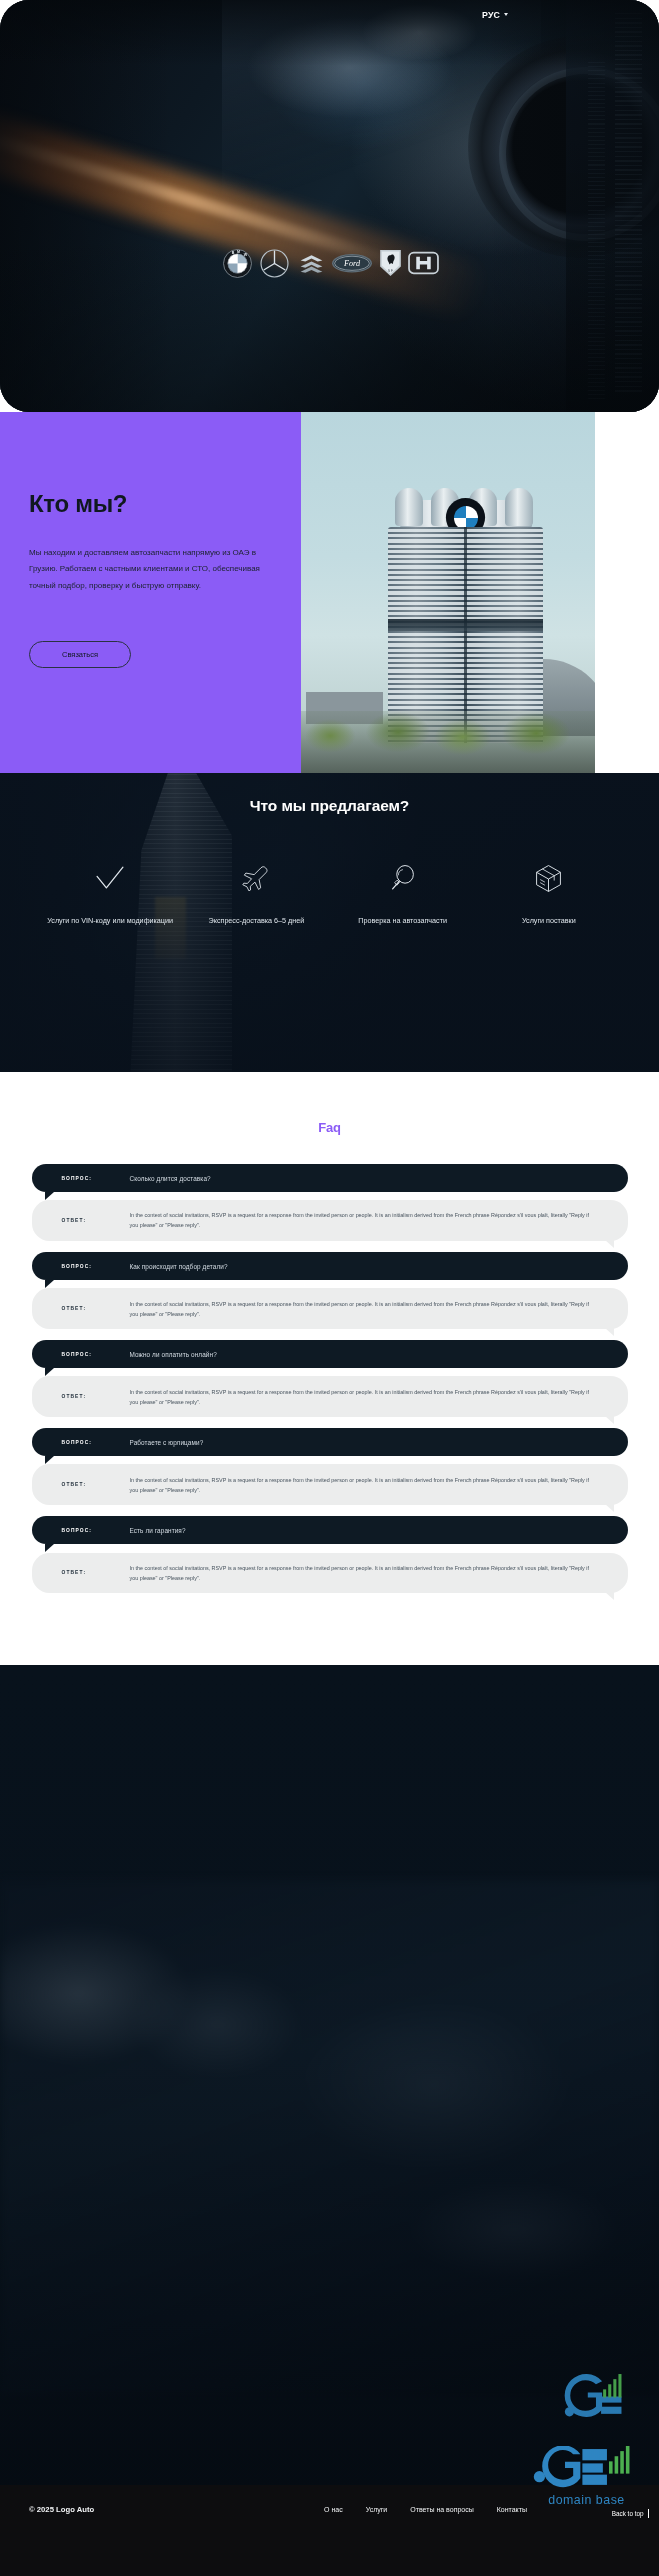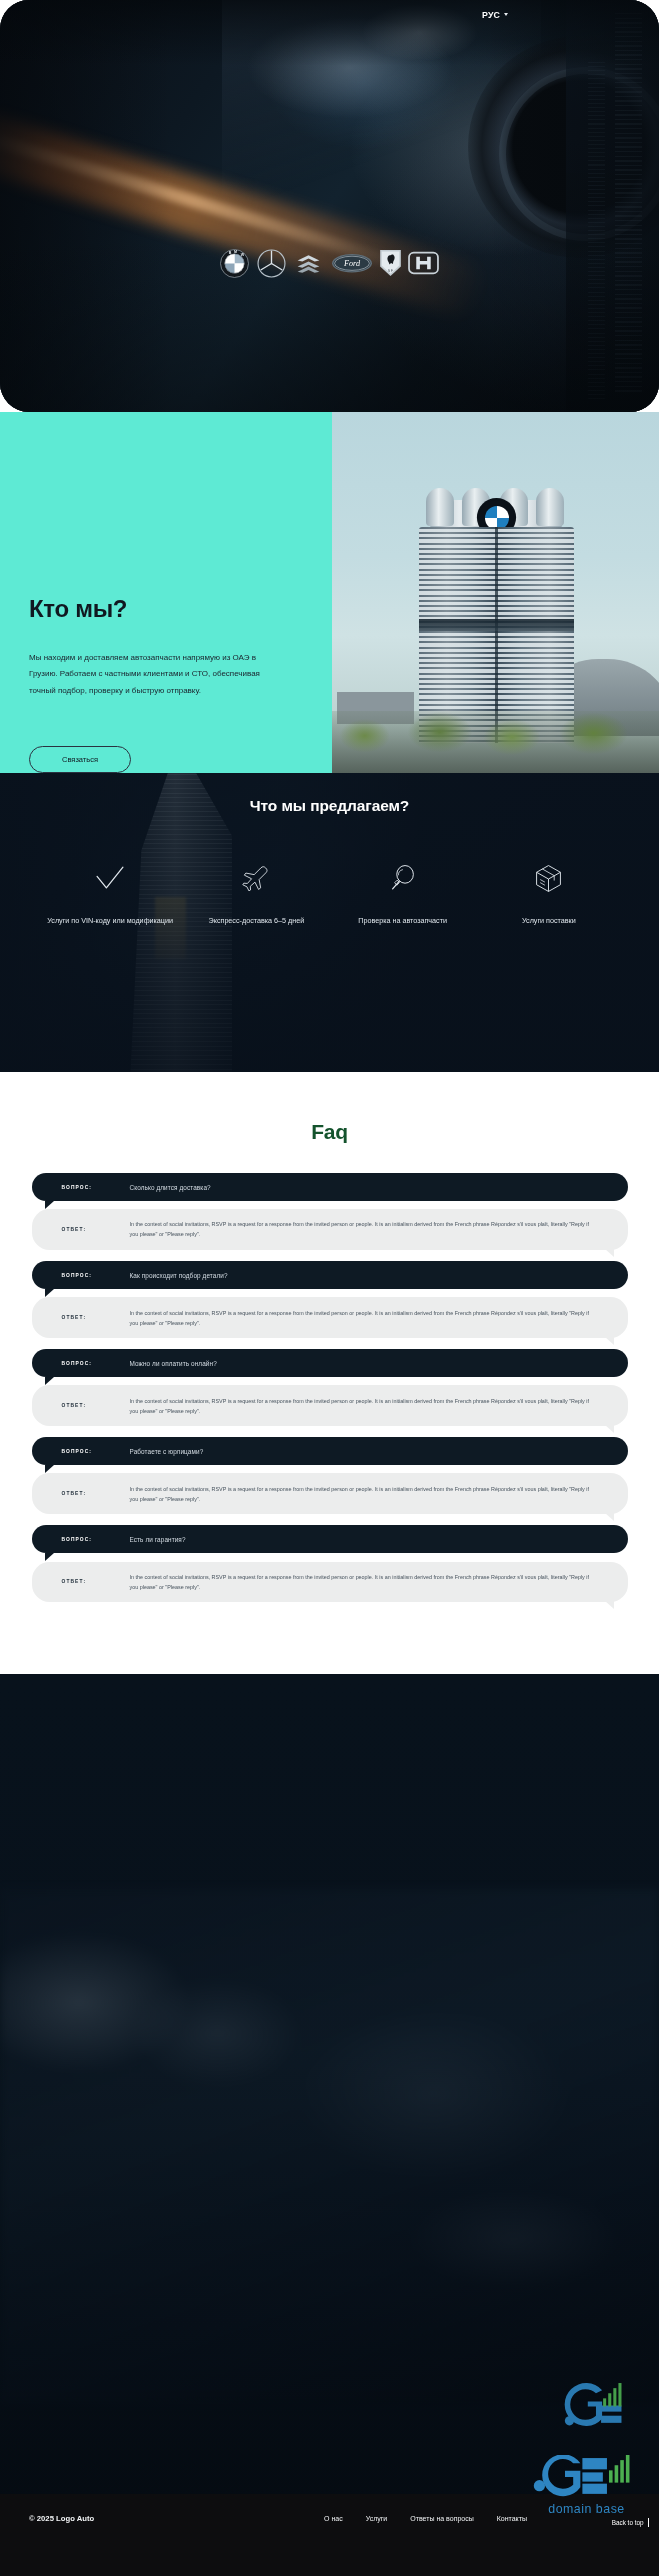--- a/index.html
+++ b/index.html
@@ -80,25 +80,25 @@
     color:#ffffff; font-size:8.8px; font-weight:700; letter-spacing:0.2px;
     cursor:pointer; background:none; border:none; font-family:inherit;
   }
   .caret { width:0; height:0; border-left:2.6px solid transparent; border-right:2.6px solid transparent;
            border-top:3.1px solid #e8edf2; display:inline-block; }
 
   .brand-row {
     position:absolute; left:0; right:0; top:247px; z-index:30;
     display:flex; justify-content:center; align-items:center; gap:5.2px;
   }
-  .brand-logo { width:32px; height:32px; display:flex; align-items:center; justify-content:flex-start; }
+  .brand-logo { width:32px; height:32px; display:flex; align-items:center; justify-content:flex-end; }
   .brand-logo svg { display:block; }
 
   
-  .about { position:relative; width:659px; height:361px; background:#5eead4; display:flex;align-items:flex-end; }
+  .about { position:relative; width:595px; height:361px; background:#8b5cf6; display:flex; }
   .about-left { width:332px; padding:78px 0 0 29px; }
   .about-title { font-size:24px; font-weight:700; letter-spacing:-0.3px; color:#101820; }
   .about-text { margin-top:27px; font-size:8px; line-height:2.05; color:#1a222c; max-width:252px; }
   .contact-btn {
     margin-top:47px; display:inline-flex; align-items:center; justify-content:center;
     width:102px; height:27px; border:0.5px solid #2a3240; border-radius:15.5px;
     background:transparent; color:#101820; font-size:7.5px; font-family:Liberation Sans, sans-serif; cursor:pointer;
   }
   .about-photo {
     width:327px; height:361px; position:relative; overflow:hidden;
@@ -162,21 +162,21 @@
   .features-veil { position:absolute; inset:0; background:linear-gradient(to bottom, rgba(8,16,26,.55), rgba(8,16,26,.86)); }
   .features-inner { position:relative; z-index:5; padding-top:24px; }
   .features-title { text-align:center; color:#ffffff; font-size:15.5px; font-weight:700; letter-spacing:-0.1px; }
   .feature-grid { margin-top:44px; display:grid; grid-template-columns:repeat(4,1fr); padding:0 37px; }
   .feature { text-align:center; }
   .feature-ico { height:38px; display:flex; align-items:center; justify-content:center; }
   .feature-label { margin-top:17.5px; color:#dfe6ec; font-size:7.2px; line-height:1.55; }
 
   
   .faq { position:relative; width:659px; background:#ffffff; padding:48px 0 61px; }
-  .faq-title { text-align:center; font-size:21px; font-weight:700; color:#14532d; letter-spacing:-0.2px; }
+  .faq-title { text-align:center; font-size:13px; font-weight:700; color:#8b5cf6; letter-spacing:-0.2px; }
   .faq-list { margin:29px auto 0; width:596px; }
   .faq-item { margin-bottom:11.3px; }
   .bubble { position:relative; display:flex; align-items:center; }
   .bubble-q {
     background:#0e1a24; border-radius:17.5px; min-height:28px; padding:8.2px 15.5px 8.2px 30px;
     width:100%; display:flex; align-items:center;
   }
   .bubble-q:after{
     content:""; position:absolute; left:13.4px; bottom:-7.7px; width:0; height:0;
     border-left:9.3px solid #0e1a24; border-bottom:8.8px solid transparent;

